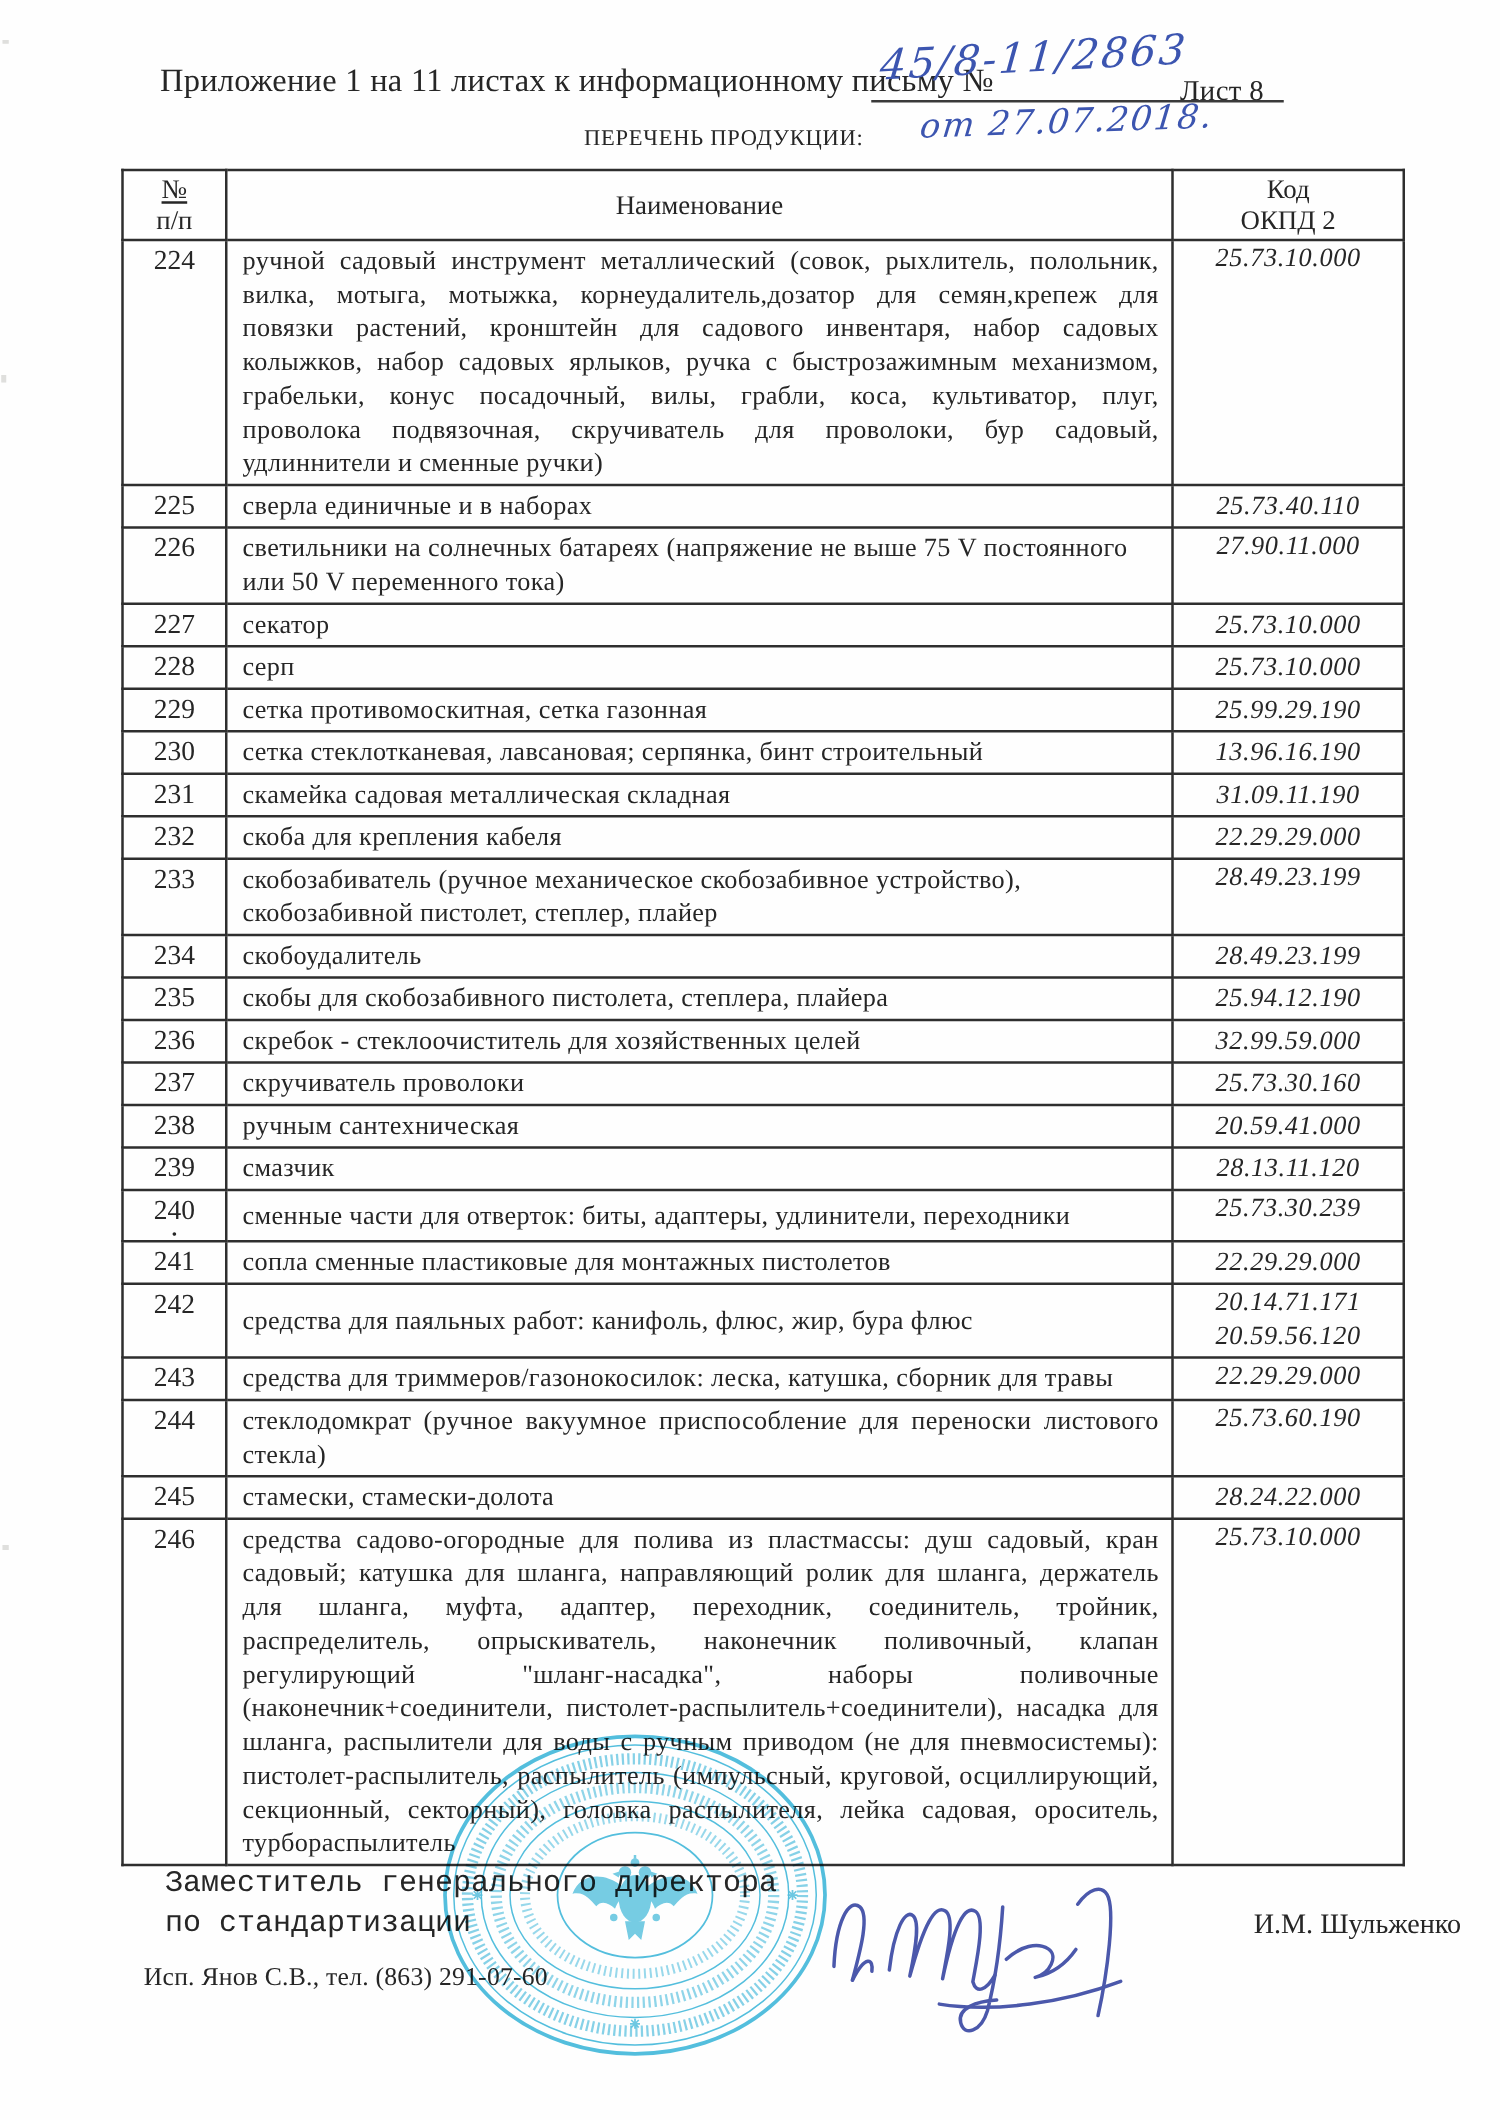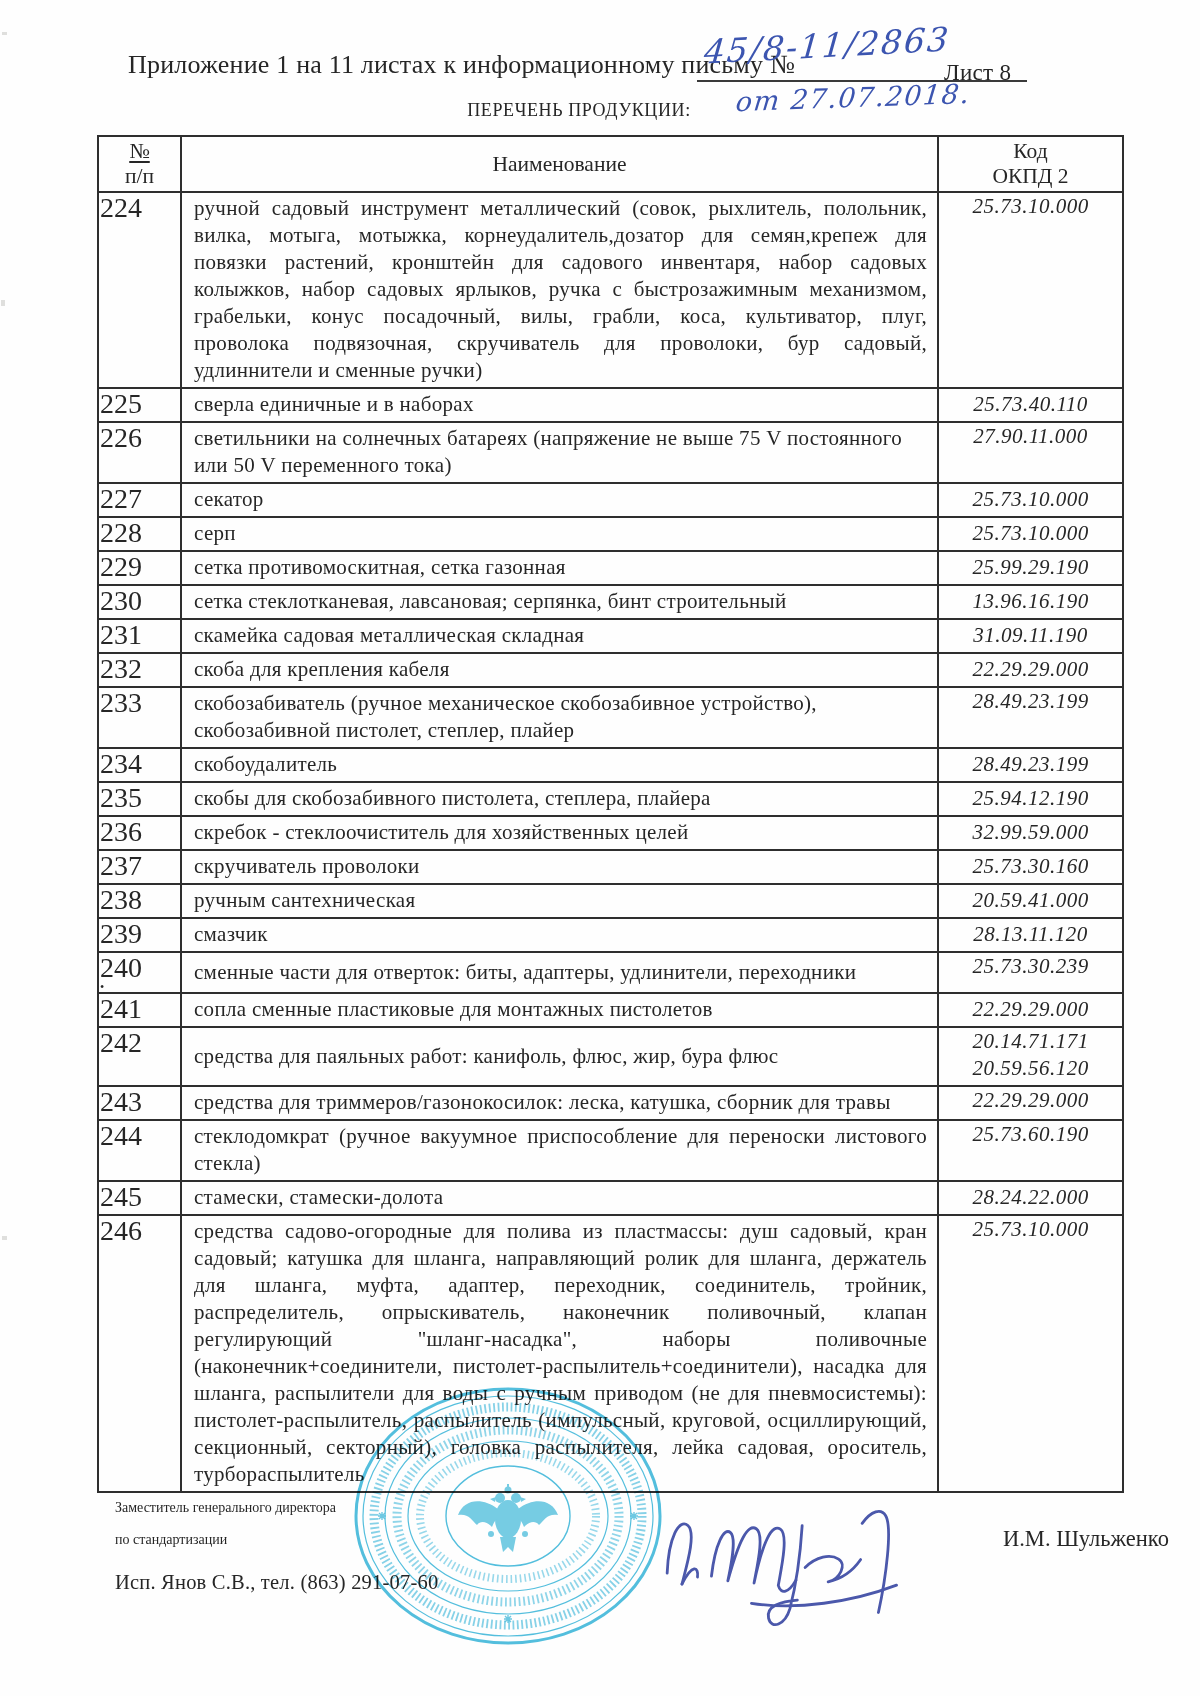--- a/index.html
+++ b/index.html
@@ -69,23 +69,24 @@
   .products thead th{
     font-weight:normal;
     font-size:21.5px;
     line-height:25px;
     text-align:center;
     vertical-align:middle;
     padding:2px 2px;
   }
   .th-underline{text-decoration:underline;text-underline-offset:3px;}
   td.col-num{
+    text-align:center;
     vertical-align:top;
     padding-top:2px;
-    font-size:28px;
+    font-size:22px;
     line-height:26px;
   }
   td.col-num.has-dot::after{
     content:"\2022";
     display:block;
     font-size:12px;
     line-height:8px;
     margin-top:2px;
   }
   td.col-name{
@@ -98,22 +99,22 @@
     text-align:center;
     padding:0 6px 3px 6px;
     line-height:27px;
     letter-spacing:.5px;
     font-style:italic;
   }
   td.col-code.top{vertical-align:top;}
   td.col-code.bottom{vertical-align:bottom;}
 
   .signer-title{
-    position:absolute;left:115px;top:1492px;
-    font-size:14px;line-height:32px;
+    position:absolute;left:132px;top:1492px;
+    font-size:24px;line-height:32px;font-family:Liberation Mono, monospace;
   }
   .signer-name{
     position:absolute;left:1003px;top:1526px;
     font-size:22.5px;white-space:nowrap;
   }
   .executor{
     position:absolute;left:115px;top:1571px;
     font-size:20.5px;letter-spacing:.2px;
   }
 

